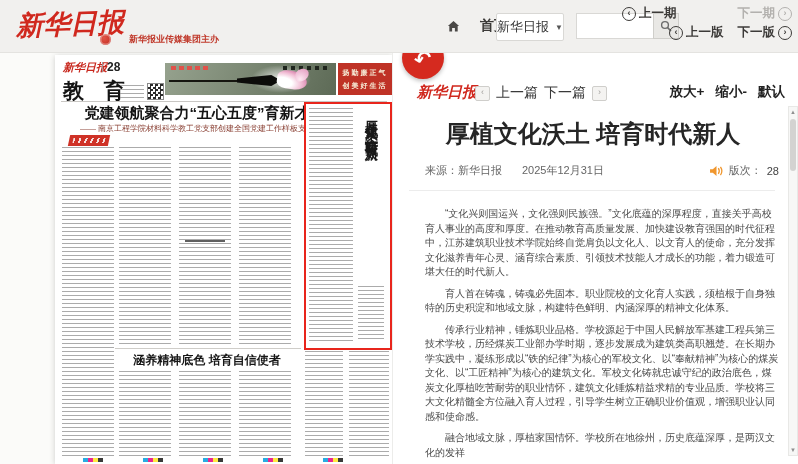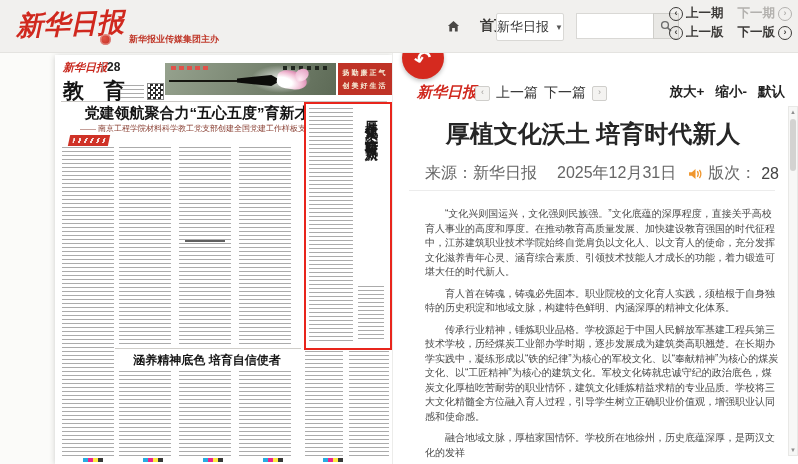--- a/index.html
+++ b/index.html
@@ -23,21 +23,21 @@
   .caret{font-size:8px;color:#555;}
   .searchwrap{position:absolute;left:576px;top:13px;display:flex;}
   .search{width:68px;height:24px;border:1px solid #d9d8d5;border-right:none;background:#fff;
           outline:none;padding:0 4px;font-size:12px;}
   .searchbtn{width:26px;height:26px;background:#e9e8e5;border:1px solid #cfceca;
              display:flex;align-items:center;justify-content:center;cursor:pointer;padding:0;}
   .issue-nav{position:absolute;right:6px;top:5px;display:flex;flex-direction:column;gap:2px;}
   .inav-row{display:flex;gap:14px;justify-content:flex-end;}
   .inav{display:flex;align-items:center;gap:3px;font-size:12.5px;font-weight:bold;
         color:#3c3a38;cursor:pointer;}
-  .inav.dis{color:#b3b1ae;}
+  .inav.dis{color:#b3b1ae;margin-left:47px;}
   .circ{width:12px;height:12px;border:1px solid currentColor;border-radius:50%;font-size:9px;
         line-height:10px;text-align:center;display:inline-block;}
   
   .page{position:absolute;left:55px;top:55px;width:337px;height:409px;background:#fff;
         box-shadow:0 1px 6px rgba(0,0,0,.18);overflow:hidden;}
   .page *{position:absolute;}
   .mast{left:8px;top:5px;font-family:"DejaVu Serif","Liberation Serif",serif;font-size:11px;
         font-weight:bold;font-style:italic;color:#c8281e;}
   .mast-sep{left:46px;top:5px;color:#999;font-size:11px;}
   .pageno{left:52px;top:5px;font-size:12px;font-weight:bold;color:#222;font-style:normal;}
@@ -118,21 +118,21 @@
          font-size:14px;color:#3a3a3a;}
   .navbox{width:13px;height:13px;background:#f4f3f1;border:1px solid #cfcecb;border-radius:2px;
           color:#a09e9b;font-size:9px;line-height:11px;text-align:center;cursor:pointer;}
   .r-nav .lnk{cursor:pointer;}
   .r-ctrl{position:absolute;right:14px;top:31px;display:flex;gap:11px;font-size:13.5px;
           font-weight:bold;color:#222;}
   .r-ctrl span{cursor:pointer;}
   .r-title{position:absolute;left:10px;top:66px;width:380px;text-align:center;font-size:24px;
            font-weight:bold;color:#262626;margin:0;}
   .r-meta{position:absolute;left:32px;top:111px;width:354px;display:flex;align-items:center;
-          font-size:16px;color:#666;text-align:right;}
+          font-size:11px;color:#666;text-align:right;}
   .r-meta .dt{margin-left:20px;}
   .r-meta .right{margin-left:auto;display:flex;align-items:center;gap:5px;color:#666;}
   .r-meta .ed{color:#444;}
   .r-div{position:absolute;left:16px;top:138px;width:366px;height:1px;background:#ececec;}
   .r-body{position:absolute;left:32px;top:148px;width:354px;height:258px;overflow:hidden;
           font-size:10px;line-height:14.5px;color:#4a4a4a;}
   .r-body p{margin:7px 0 7px 0;text-indent:2em;}
   .r-body p.sub{font-weight:bold;color:#333;}
   
   .sbar{position:absolute;right:1px;top:54px;width:10px;height:350px;background:#f7f7f6;

